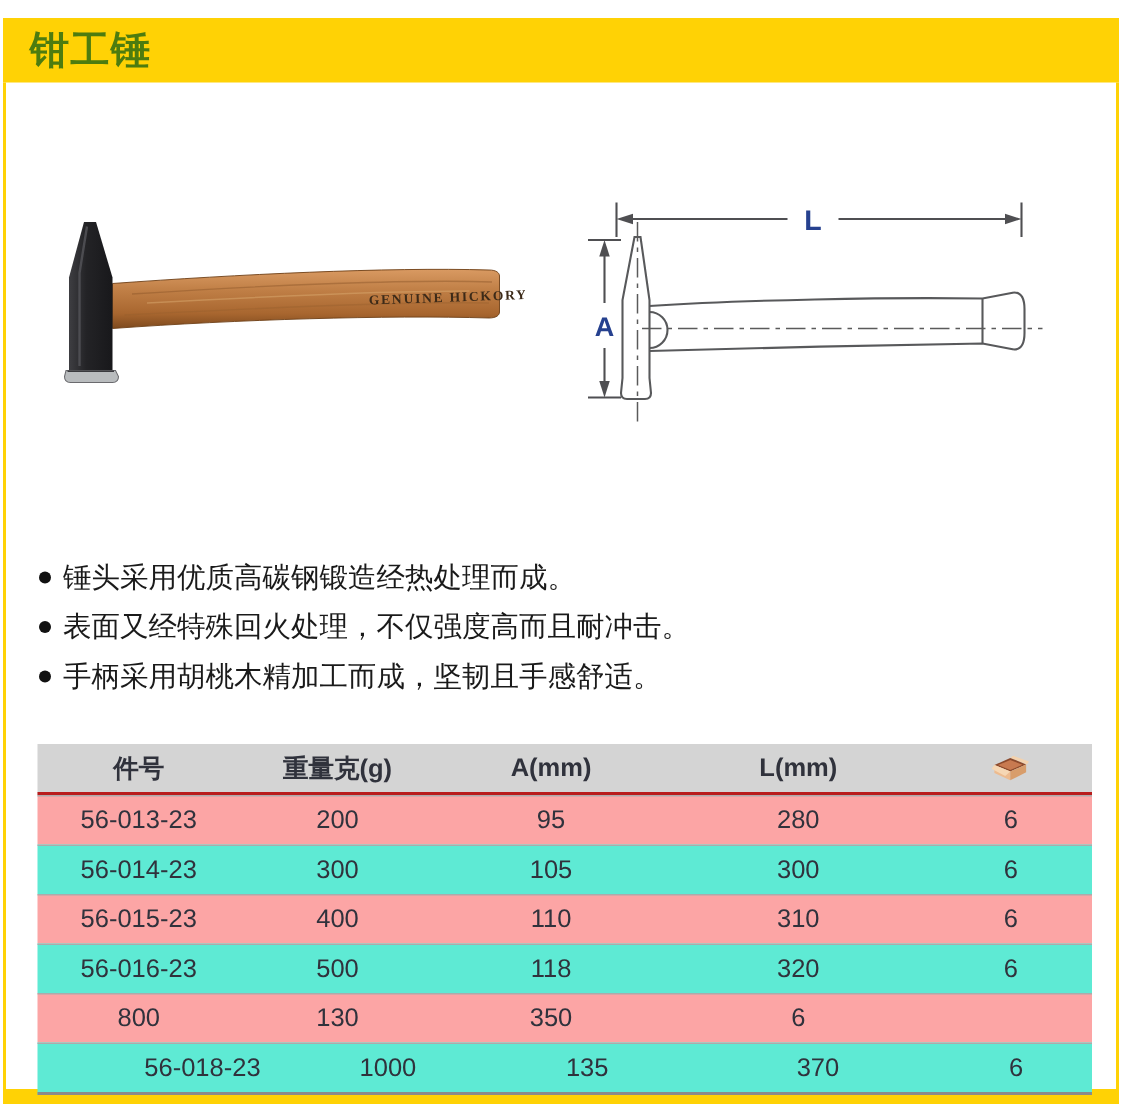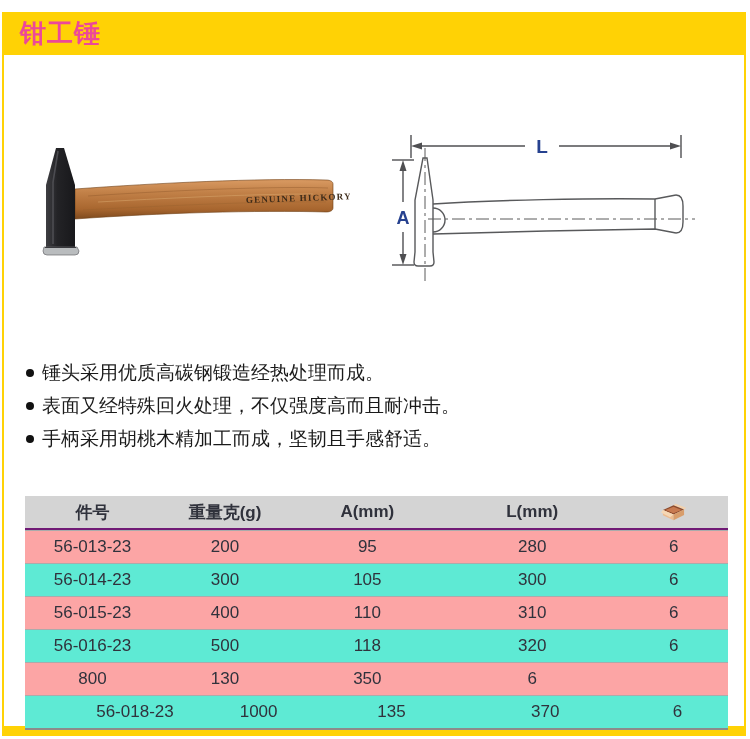--- a/index.html
+++ b/index.html
@@ -8,33 +8,33 @@
     font-family:"Liberation Sans", sans-serif;color:#222;
   }
   
   .band-top{position:absolute;left:2px;right:4px;top:12px;height:43px;background:#FFD205;}
   .border-left{position:absolute;left:2px;width:2px;top:55px;bottom:3px;background:#FFD205;}
   .border-right{position:absolute;right:4px;width:2px;top:55px;bottom:3px;background:#FFD205;}
   .band-bottom{position:absolute;left:2px;right:4px;bottom:3px;height:10px;background:#FFD205;}
 
   .page-title{
     position:absolute;left:20px;top:12px;height:43px;line-height:43px;
-    font-size:26px;font-weight:bold;color:#ec4899;letter-spacing:1px;
+    font-size:26px;font-weight:bold;color:#4d7c0f;letter-spacing:1px;
   }
 
   .photo{position:absolute;left:28px;top:122px;width:322px;height:195px;}
   .drawing{position:absolute;left:383px;top:112px;width:334px;height:195px;}
 
-  .features{position:absolute;left:24px;top:356px;width:640px;list-style:none;margin:0;padding:0;}
+  .features{position:absolute;left:24px;top:368px;width:640px;list-style:none;margin:0;padding:0;}
   .features li{display:flex;align-items:center;height:33px;font-size:19px;color:#1a1a1a;}
   .features .dot{width:8px;height:8px;border-radius:50%;background:#111;margin:0 8px 0 2px;flex:0 0 8px;}
 
   .spec-table{position:absolute;left:25px;top:496px;width:703px;font-size:17px;}
   .trow{display:grid;grid-template-columns:19.2% 18.5% 22% 24.9% 15.4%;}
-  .thead{background:#D4D4D4;border-bottom:2px solid #701a75;height:32px;font-weight:bold;color:#1f1f1f;}
+  .thead{background:#D4D4D4;border-bottom:2px solid #b91c1c;height:32px;font-weight:bold;color:#1f1f1f;}
   .thead .cell{display:flex;align-items:center;justify-content:center;}
   .trow .cell{display:flex;align-items:center;justify-content:center;height:32px;color:#30323c;}
   .r-odd{background:#fca5a5;}
   .r-even{background:#5eead4;}
   .trow + .trow{border-top:1px solid #ABABAB;}
   .table-bottom{border-bottom:2px solid #8B8B8B;padding-left:47px;}
   .pack-icon{display:block;}
 </style>
 </head>
 <body>

